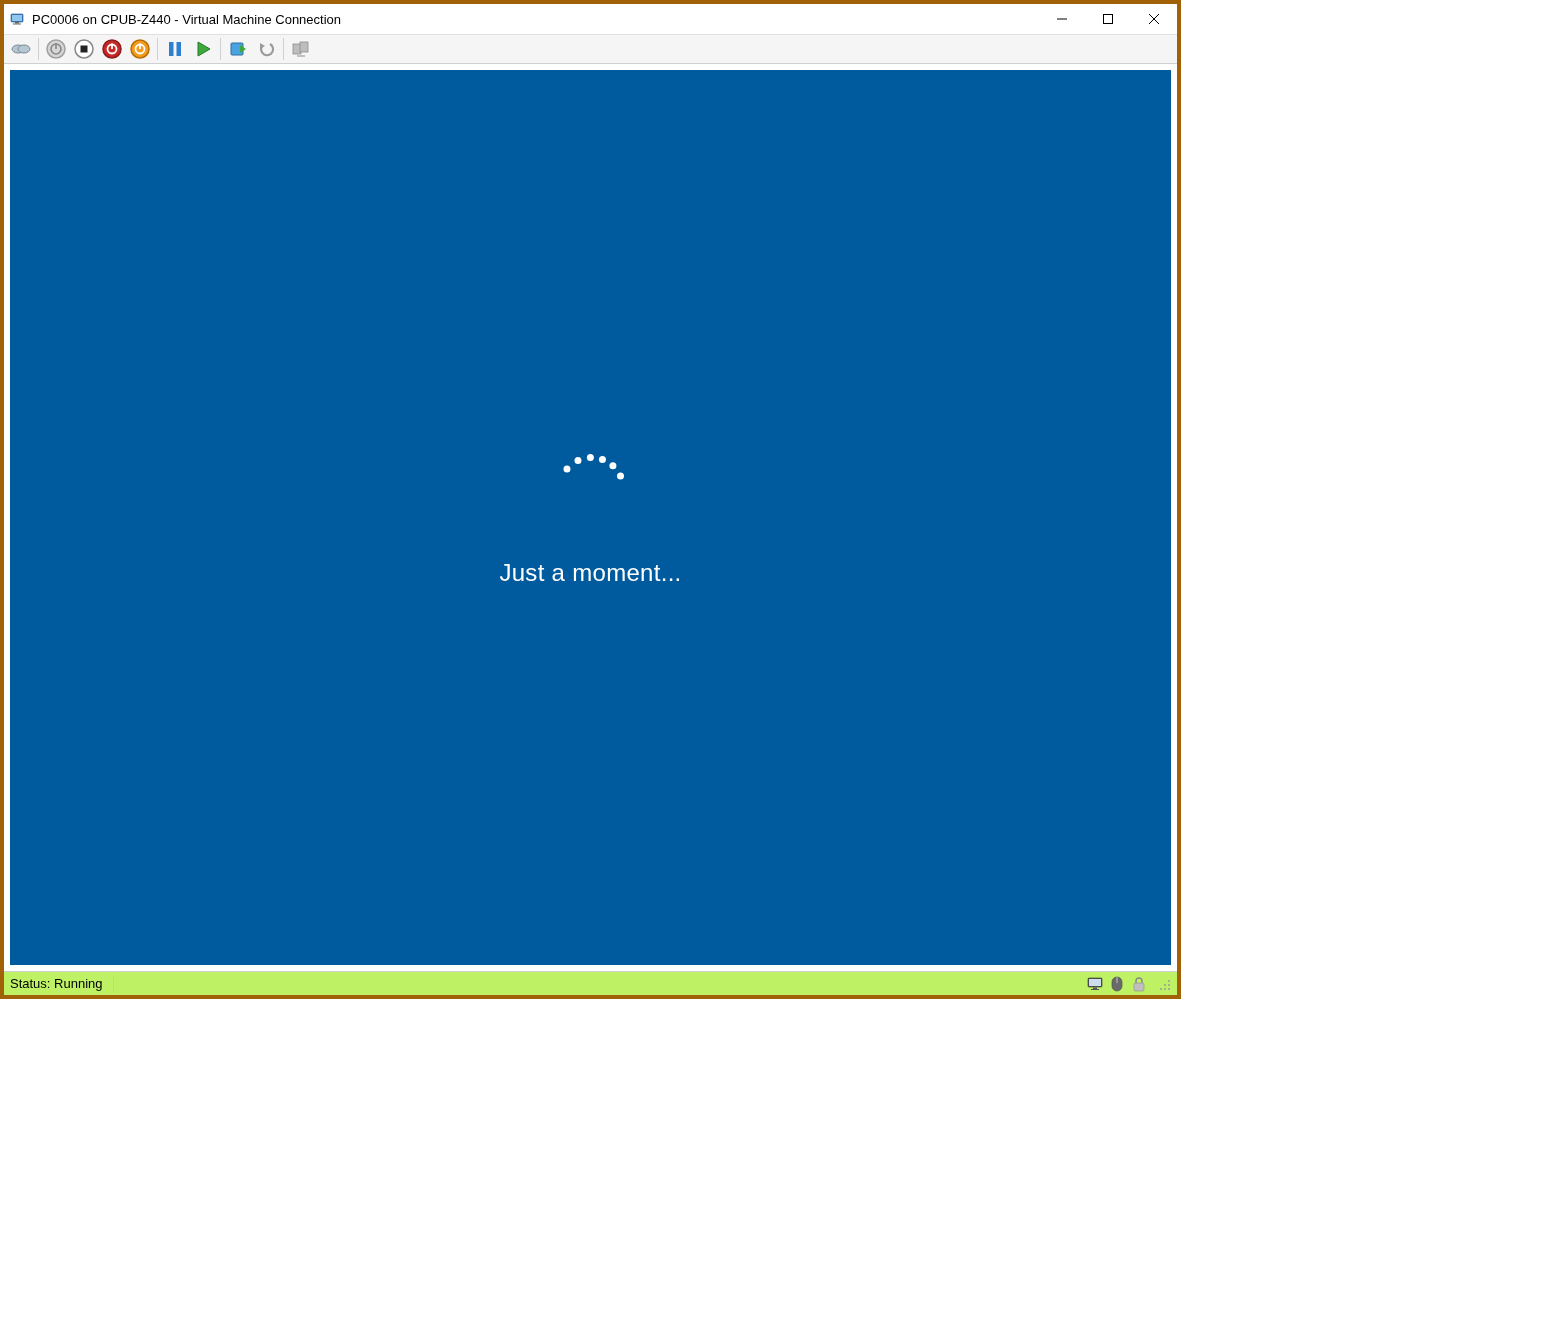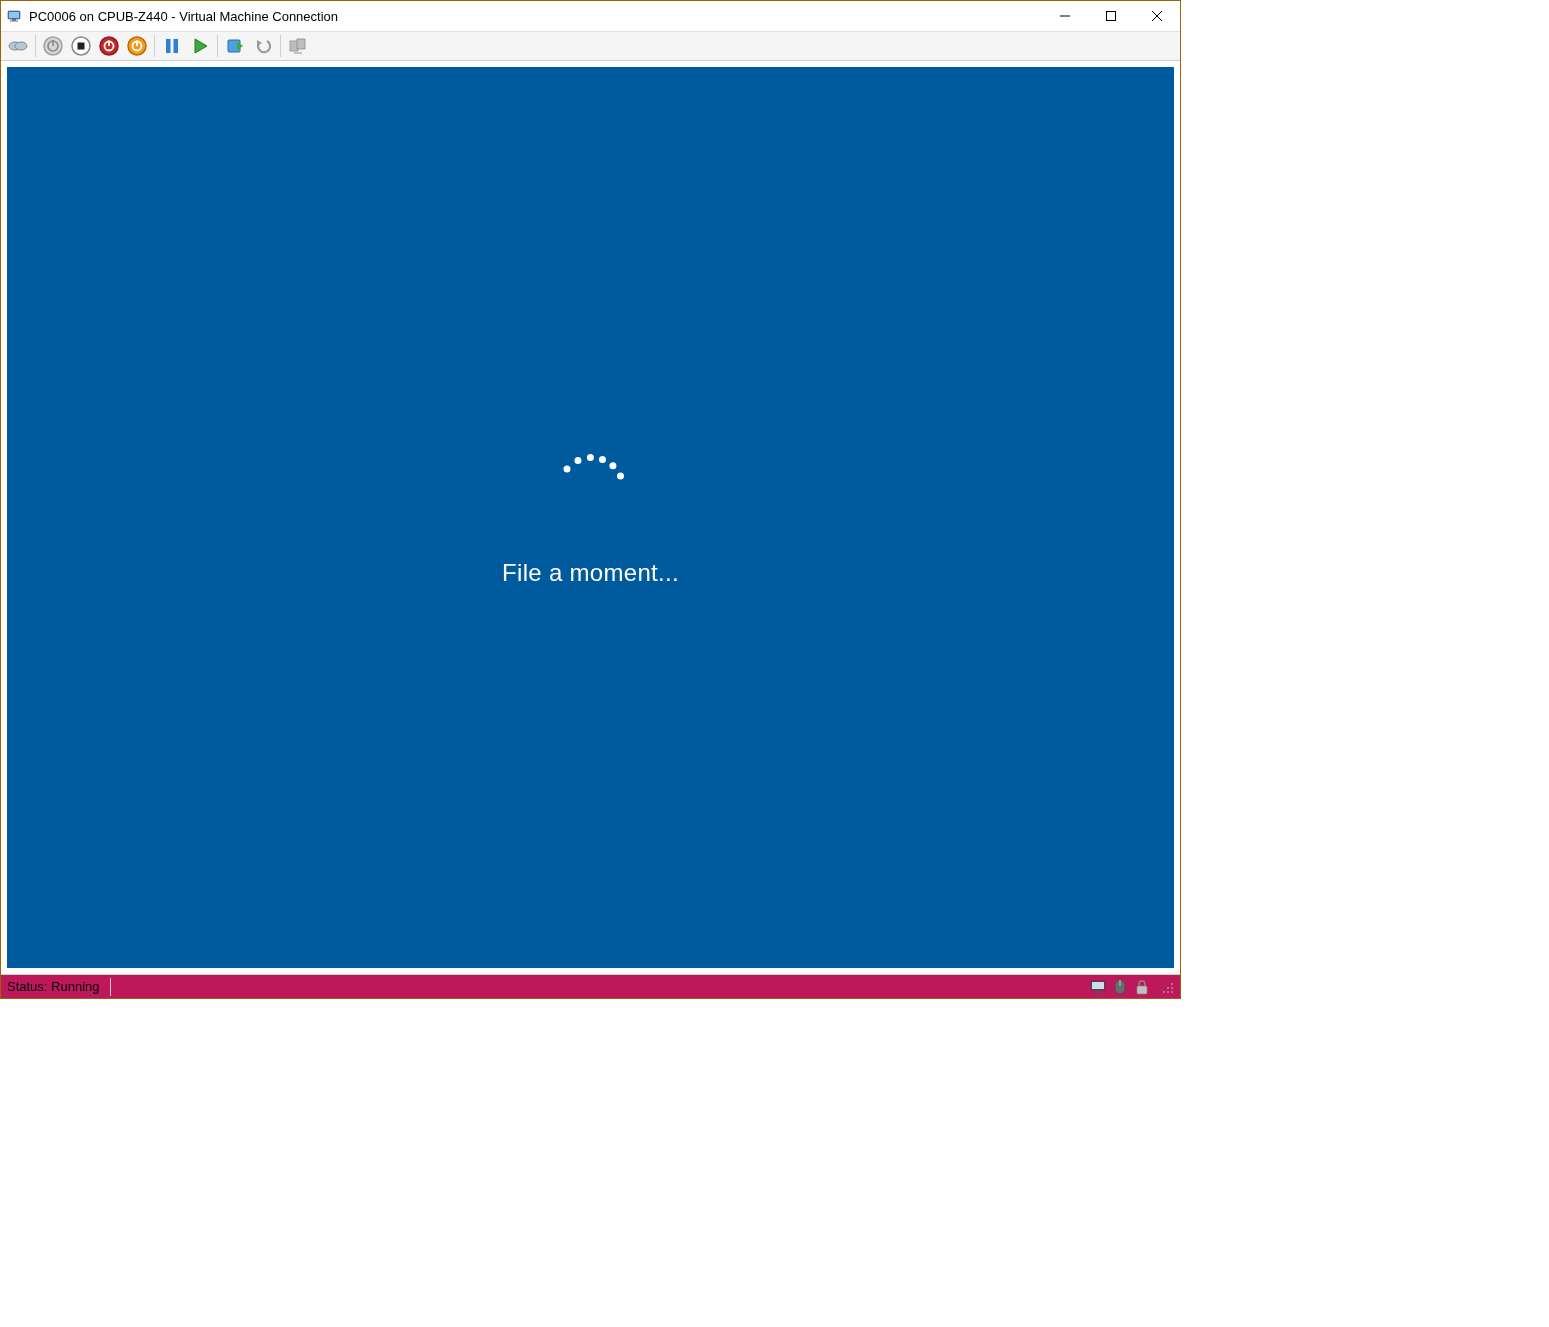--- a/index.html
+++ b/index.html
@@ -8,21 +8,21 @@
     padding: 0;
     height: 100%;
     font-family: "Segoe UI", Tahoma, sans-serif;
     font-size: 13px;
     color: #000;
     background: #fff;
   }
   .window {
     width: 1181px;
     height: 999px;
-    border: 1px solid #a16207;
+    border: 4px solid #a16207;
     display: flex;
     flex-direction: column;
     background: #fff;
     position: relative;
   }
   
   .title-bar {
     height: 30px;
     display: flex;
     align-items: center;
@@ -126,21 +126,21 @@
   .guest-text {
     font-size: 24px;
     font-weight: 300;
     color: #fff;
     letter-spacing: 0.3px;
   }
   
   .status-bar {
     height: 24px;
     border-top: 1px solid #d0d0d0;
-    background: #be185d;
+    background: #bef264;
     display: flex;
     align-items: center;
     padding: 0 6px;
     font-size: 13px;
   }
   .status-bar .status-text { flex: 0 0 auto; }
   .status-bar .status-sep { width:1px; height:18px; background:#c8c8c8; margin:0 10px; }
   .status-bar .spacer { flex: 1; }
   .status-bar .status-icons { display: flex; align-items: center; gap: 6px; }
   .status-icon { width:16px; height:16px; display:flex; align-items:center; justify-content:center; }
@@ -270,21 +270,21 @@
     <div class="guest-screen">
       <div class="spinner">
 
         <span class="dot" style="transform: rotate(-140deg) translate(32px) rotate(140deg) translate(-3px,-3px);"></span>
         <span class="dot" style="transform: rotate(-115deg) translate(32px) rotate(115deg) translate(-3px,-3px);"></span>
         <span class="dot" style="transform: rotate(-92deg)  translate(32px) rotate(92deg)  translate(-3px,-3px);"></span>
         <span class="dot" style="transform: rotate(-70deg)  translate(32px) rotate(70deg)  translate(-3px,-3px);"></span>
         <span class="dot" style="transform: rotate(-48deg)  translate(32px) rotate(48deg)  translate(-3px,-3px);"></span>
         <span class="dot" style="transform: rotate(-25deg)  translate(32px) rotate(25deg)  translate(-3px,-3px);"></span>
       </div>
-      <div class="guest-text">File a moment...</div>
+      <div class="guest-text">Just a moment...</div>
     </div>
   </div>
 
   <div class="status-bar">
     <span class="status-text">Status: Running</span>
     <span class="status-sep"></span>
     <span class="spacer"></span>
     <div class="status-icons">
       <span class="status-icon">
         <svg width="16" height="14" viewBox="0 0 16 14">

